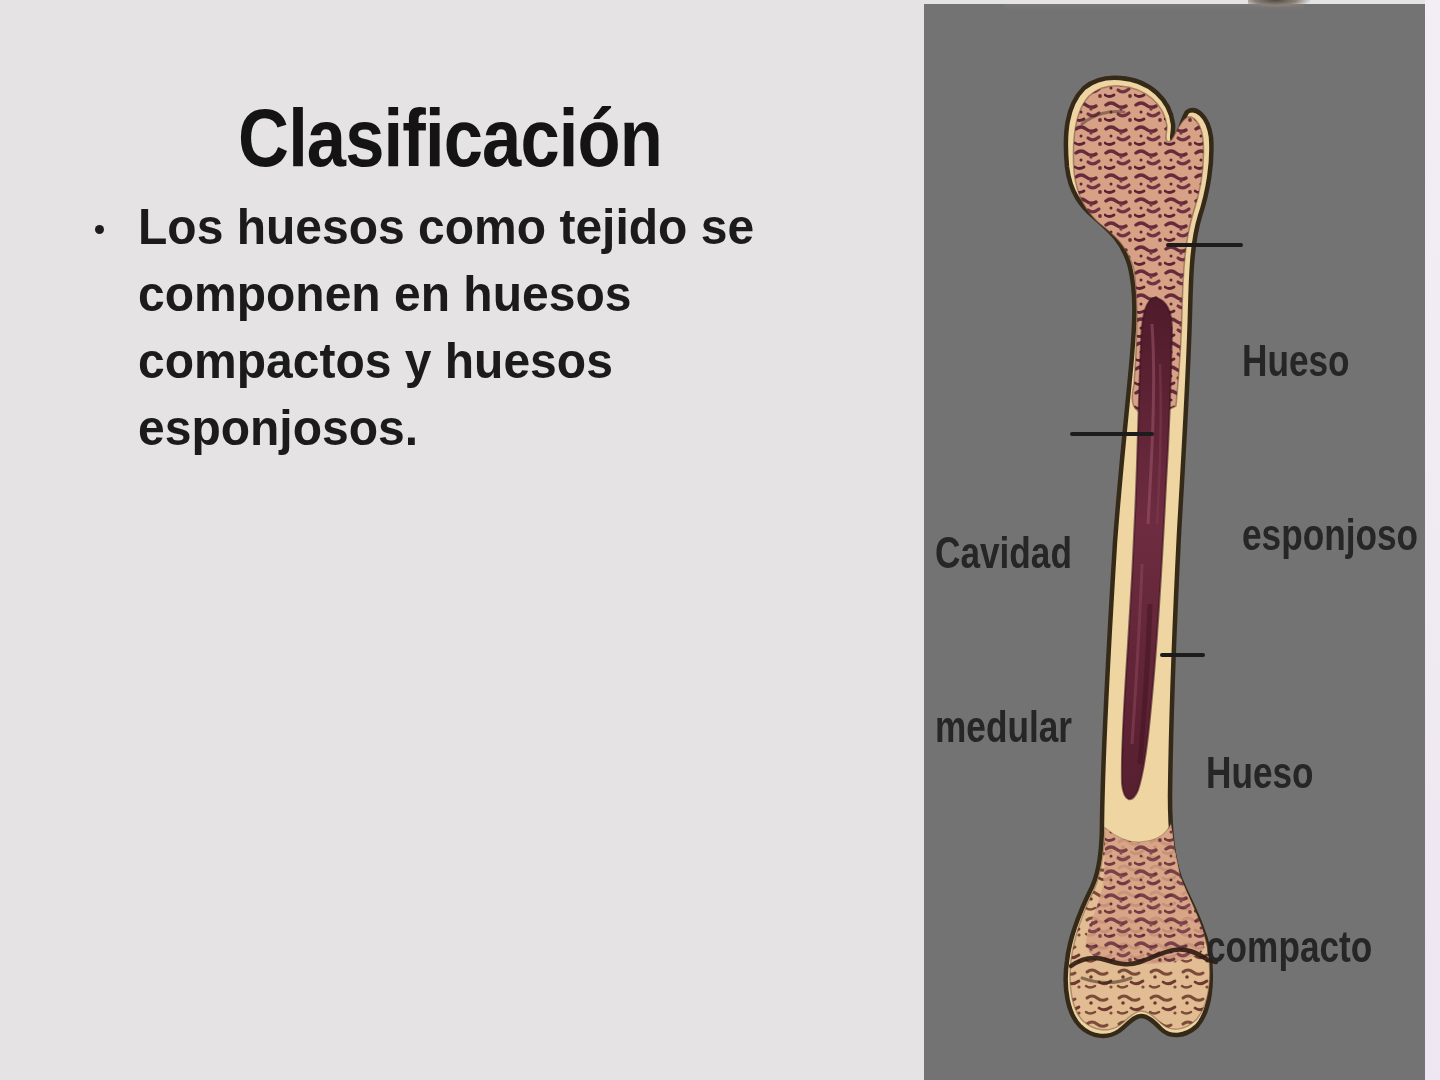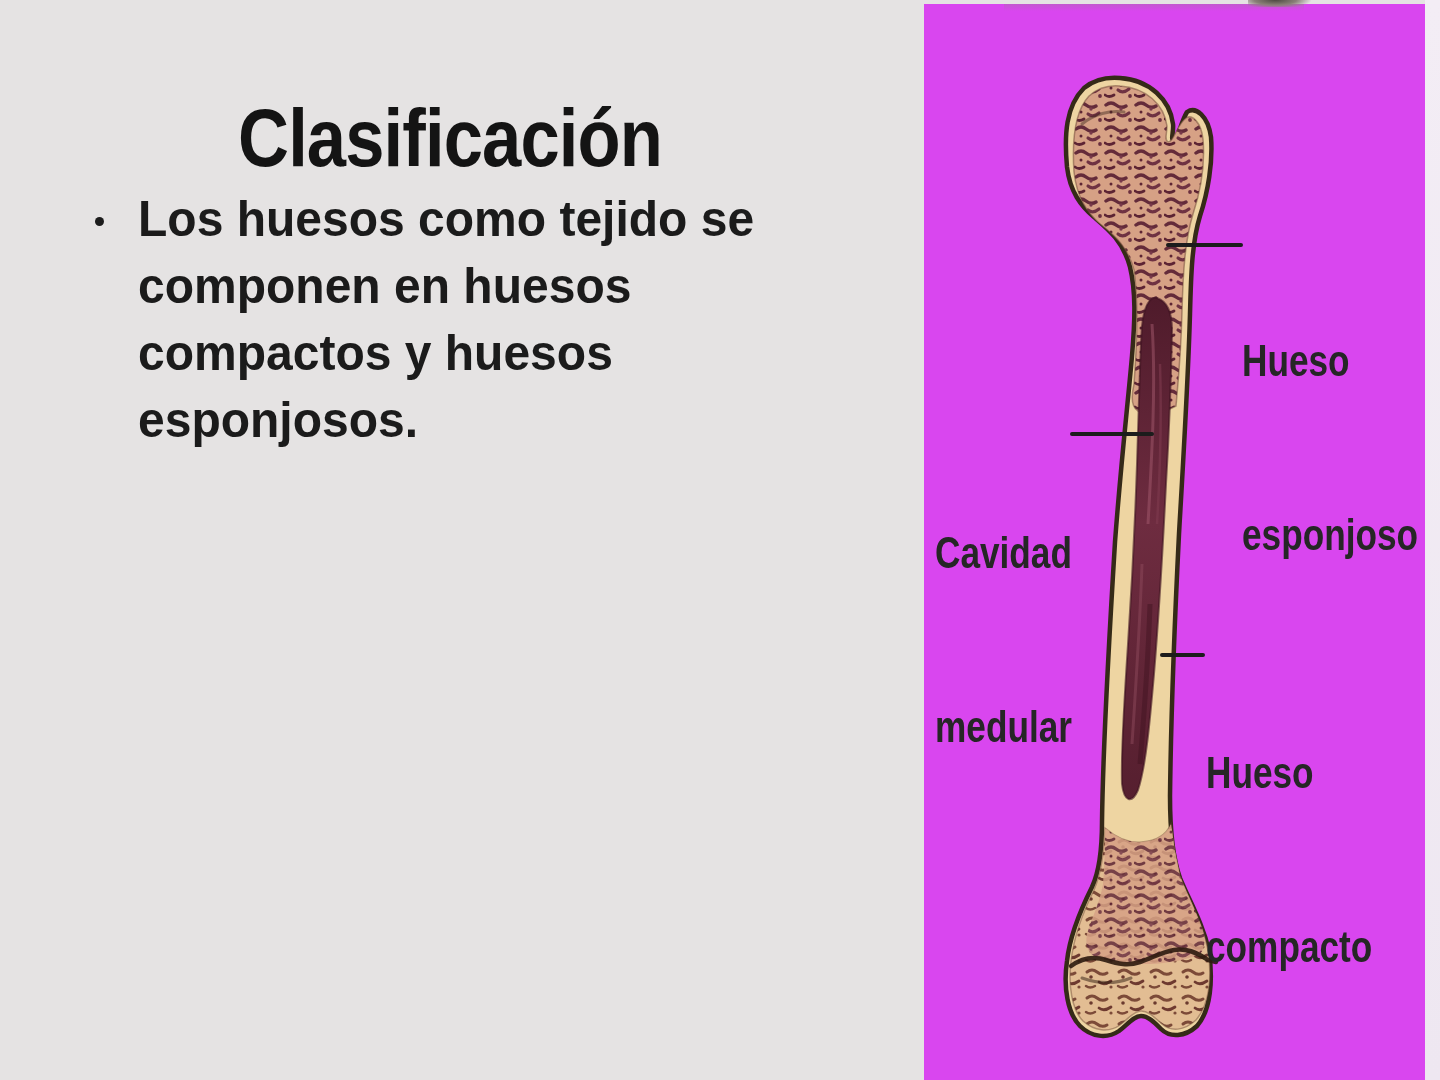--- a/index.html
+++ b/index.html
@@ -12,38 +12,38 @@
 
   
   .title{
     position:absolute;left:0;top:36px;width:900px;
     text-align:center;
     font-size:82px;font-weight:bold;color:#141414;
     line-height:1.15;
     transform:scaleX(.86);transform-origin:center top;
     letter-spacing:-1px;
   }
-  .bullet{position:absolute;left:95px;display:flex;align-items:flex-start;}
+  .bullet{position:absolute;left:95px;display:flex;align-items:flex-start;margin-top:8px;}
   .bullet-1{top:186px;}
   .bullet-2{top:534px;}
   .dot{
     flex:0 0 auto;width:9px;height:9px;border-radius:50%;
     background:#1c1c1c;margin-top:31px;margin-right:34px;
   }
   .lines{display:block;}
   .bline{
     font-size:50px;font-weight:bold;color:#1b1b1b;
     line-height:67px;white-space:pre;
     transform:scaleX(.96);transform-origin:left top;
   }
 
   
   .panel{
     position:absolute;left:924px;top:4px;width:501px;height:1076px;
-    background:#d946ef;
+    background:#737373;
   }
   .panel-top-shade{
     position:absolute;left:80px;top:0;width:300px;height:7px;
     background:linear-gradient(to bottom, rgba(140,133,128,.30), rgba(140,133,128,0));
   }
   .top-smudge{
     position:absolute;left:1248px;top:0;width:78px;height:7px;
     background:radial-gradient(ellipse 60% 160% at 35% 0%, #4e4942 0%, #8a8078 45%, rgba(183,169,154,0) 78%);
   }
   .right-strip{

